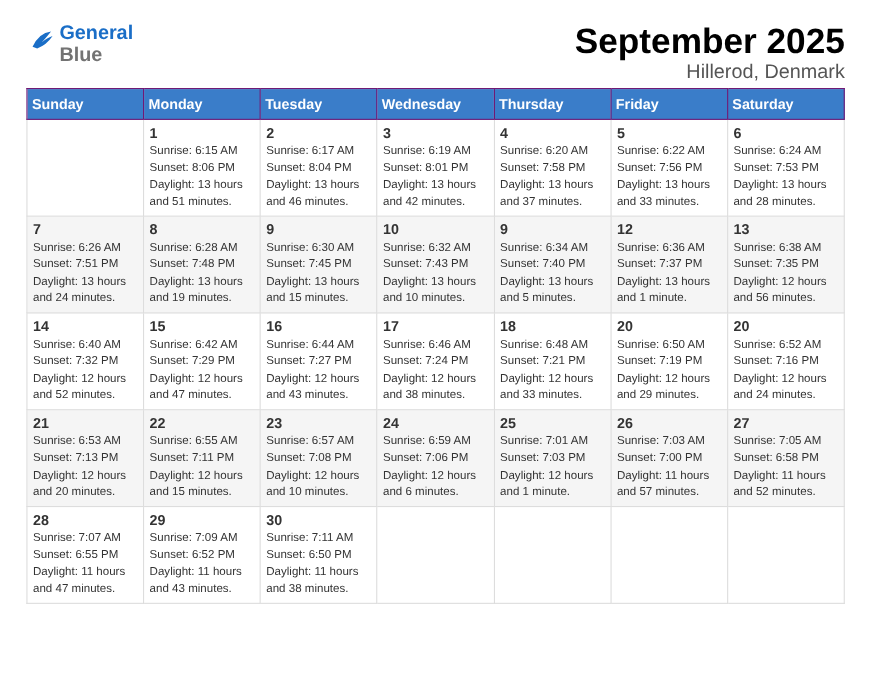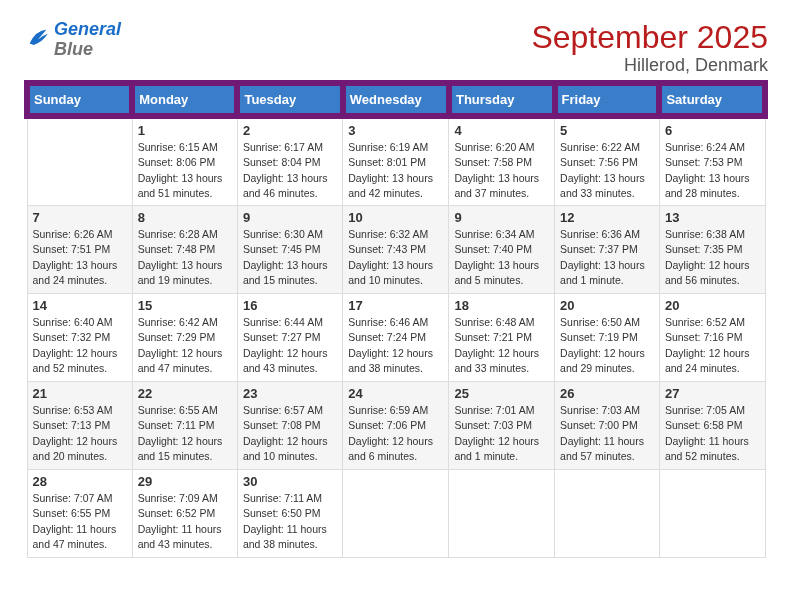--- a/index.html
+++ b/index.html
@@ -13,61 +13,60 @@
     .header {
       display: flex;
       justify-content: space-between;
       align-items: flex-start;
       margin-bottom: 4px;
     }
     .logo {
       display: flex;
       align-items: center;
       gap: 2px;
-      font-style: italic;
     }
     .logo-text {
       font-size: 18px;
       font-weight: bold;
       color: #333;
       line-height: 1.1;
     }
     .logo-text span {
       color: #1a6ec7;
     }
     .logo-bird {
       width: 28px;
       height: 28px;
     }
     .title-block {
       text-align: right;
     }
     .month-title {
       font-size: 32px;
-      font-weight: normal;
-      color: #b91c1c;
+      font-weight: bold;
+      color: #000000;
       line-height: 1.1;
     }
     .location {
       font-size: 18px;
       color: #555;
     }
     .calendar {
       width: 100%;
       border-collapse: collapse;
       font-size: 11px;
     }
     .calendar thead tr th {
       background-color: #3a7dc9;
       color: #fff;
       font-size: 13px;
       font-weight: bold;
       padding: 6px 4px;
       text-align: left;
-      border: 6px solid #701a75;
+      border: 1px solid #701a75;
     }
     .calendar tbody tr td {
       border: 1px solid #ddd;
       vertical-align: top;
       padding: 4px 5px;
       height: 88px;
       width: 107px;
     }
     .calendar tbody tr:nth-child(odd) td {
       background-color: #fff;

